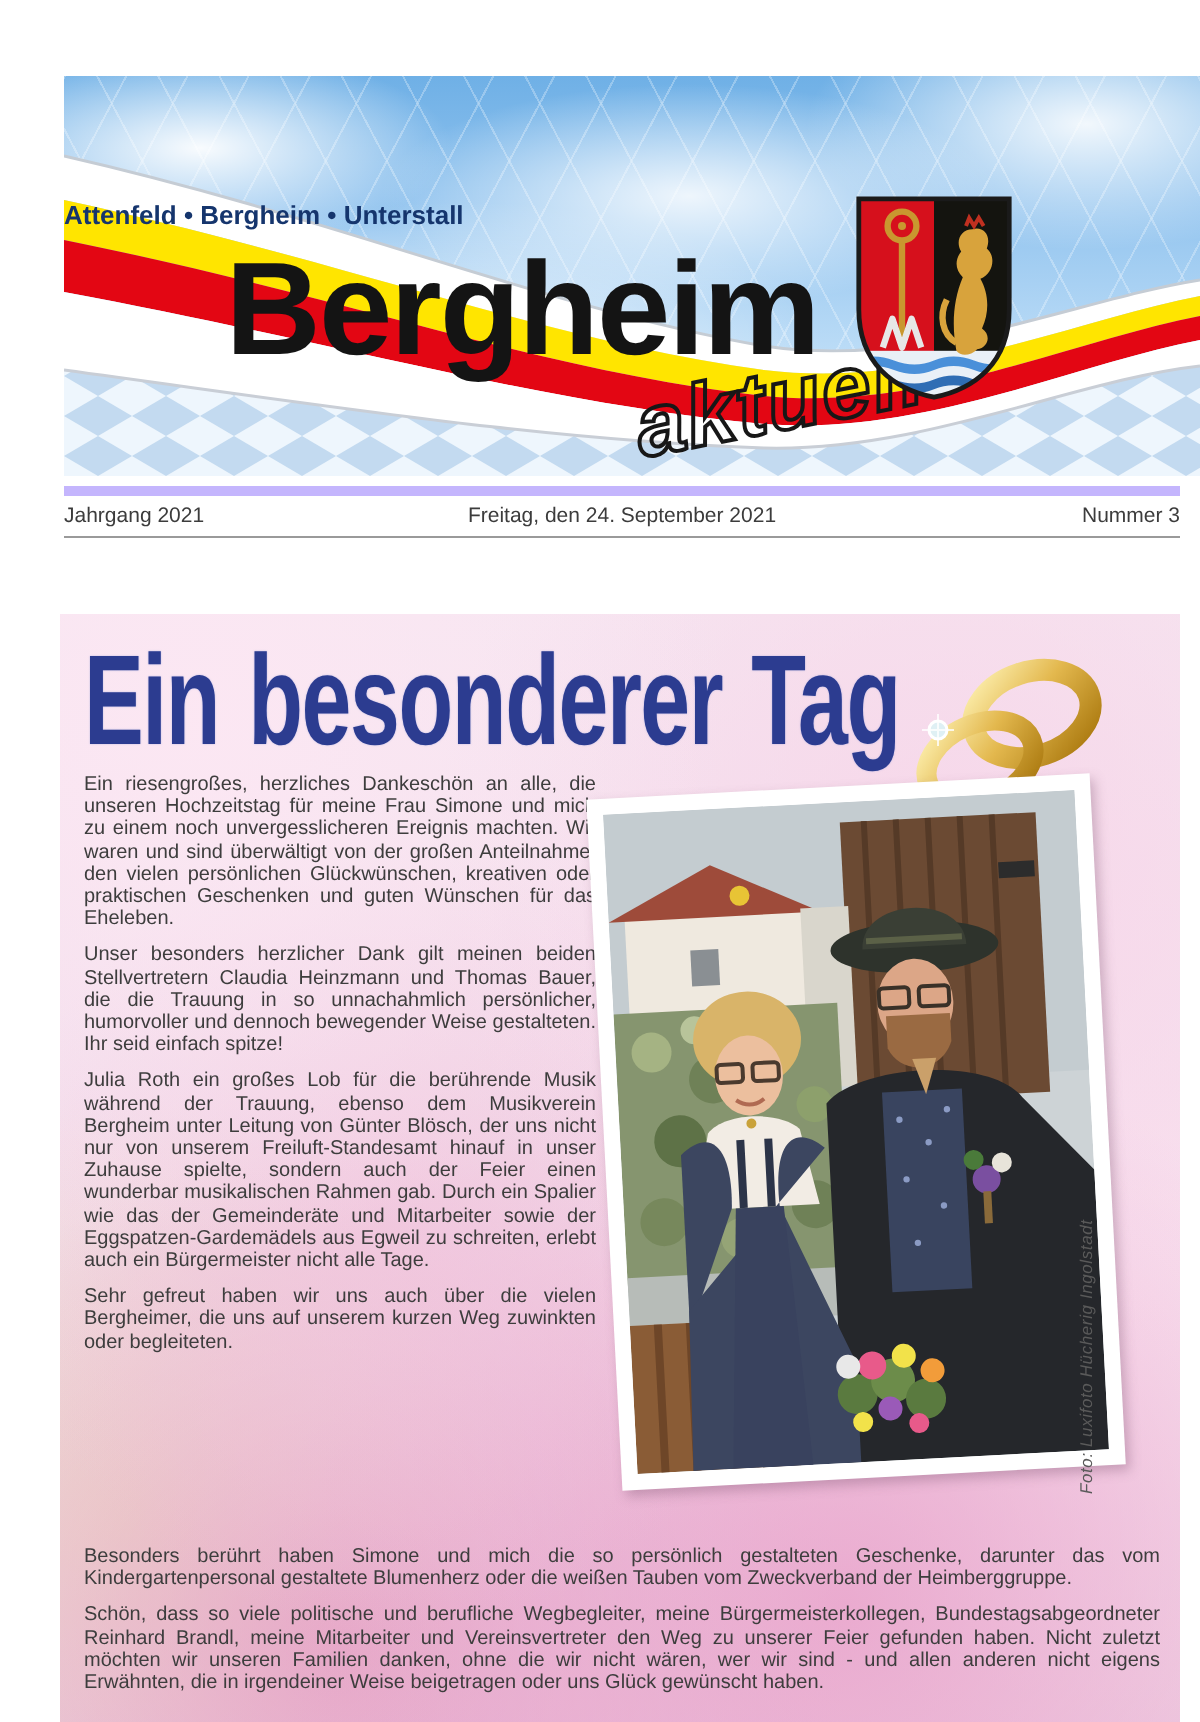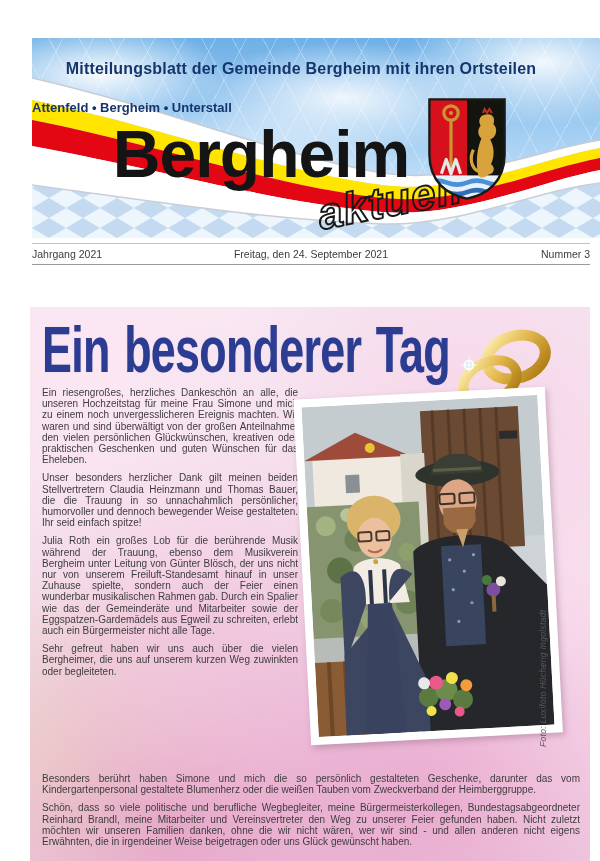--- a/index.html
+++ b/index.html
@@ -26,21 +26,21 @@
     font-size:13px;font-weight:bold;color:#15356d;}
   .mast-title{position:absolute;left:0;right:110px;top:78px;text-align:center;
     font-size:66px;font-weight:bold;color:#141414;letter-spacing:-1px;}
   .mast-sub{position:absolute;left:268px;top:138px;width:180px;text-align:center;
     font-size:44px;font-weight:bold;font-style:italic;color:transparent;
     -webkit-text-stroke:2px #171717;transform:rotate(-11deg);letter-spacing:1px;}
   .crest{position:absolute;left:395px;top:58px;width:80px;height:106px;}
 
   
   .issue-bar{position:absolute;left:32px;top:243px;width:558px;height:20px;
-    border-top:1px solid #c4b5fd;border-bottom:1px solid #9a9a9a;
+    border-top:5px solid #c4b5fd;border-bottom:1px solid #9a9a9a;
     display:flex;align-items:center;justify-content:space-between;
     font-size:10.5px;color:#3c3c3c;}
   .issue-bar .mid{position:absolute;left:0;right:0;text-align:center;}
 
   
   .article{position:absolute;left:30px;top:275px;width:560px;height:563px;overflow:hidden;
     background:
       radial-gradient(circle at 12% 10%, rgba(252,231,243,.95), rgba(252,231,243,0) 38%),
       radial-gradient(circle at 80% 22%, rgba(247,214,233,.9), rgba(247,214,233,0) 42%),
       radial-gradient(circle at 30% 55%, rgba(241,196,220,.8), rgba(241,196,220,0) 40%),
@@ -91,21 +91,20 @@
       <path d="M0,40 C140,72 240,116 350,135 C430,147 505,112 568,102" fill="none" stroke="#c5ccd4" stroke-width="1.5"></path>
 
       <path d="M0,62 C140,92 240,132 350,147 C430,157 505,122 568,110 L568,120 C505,132 430,168 350,160 C240,148 140,110 0,82 Z" fill="#ffe500"></path>
 
       <path d="M0,82 C140,110 240,148 350,160 C430,168 505,132 568,120 L568,132 C505,144 430,180 350,174 C240,164 140,134 0,108 Z" fill="#e30613"></path>
 
       <path d="M0,108 C140,134 240,164 350,174 C430,180 505,144 568,132 L568,145 C505,152 430,188 350,186 C240,182 140,166 0,147 Z" fill="#ffffff"></path>
       <path d="M0,147 C140,166 240,182 350,186 C430,188 505,152 568,145" fill="none" stroke="#c9ced6" stroke-width="1.5"></path>
     </svg>
 
-    <div class="mast-tagline">Mitteilungsblatt der Gemeinde Bergheim mit ihren Ortsteilen</div>
     <div class="mast-districts">Attenfeld • Bergheim • Unterstall</div>
     <div class="mast-title">Bergheim</div>
     <div class="mast-sub">aktuell</div>
 
     <svg class="crest" viewBox="0 0 100 130">
       <defs>
         <clipPath id="shieldClip">
           <path d="M3,3 H97 V72 C97,106 75,122 50,127 C25,122 3,106 3,72 Z"></path>
         </clipPath>
       </defs>

